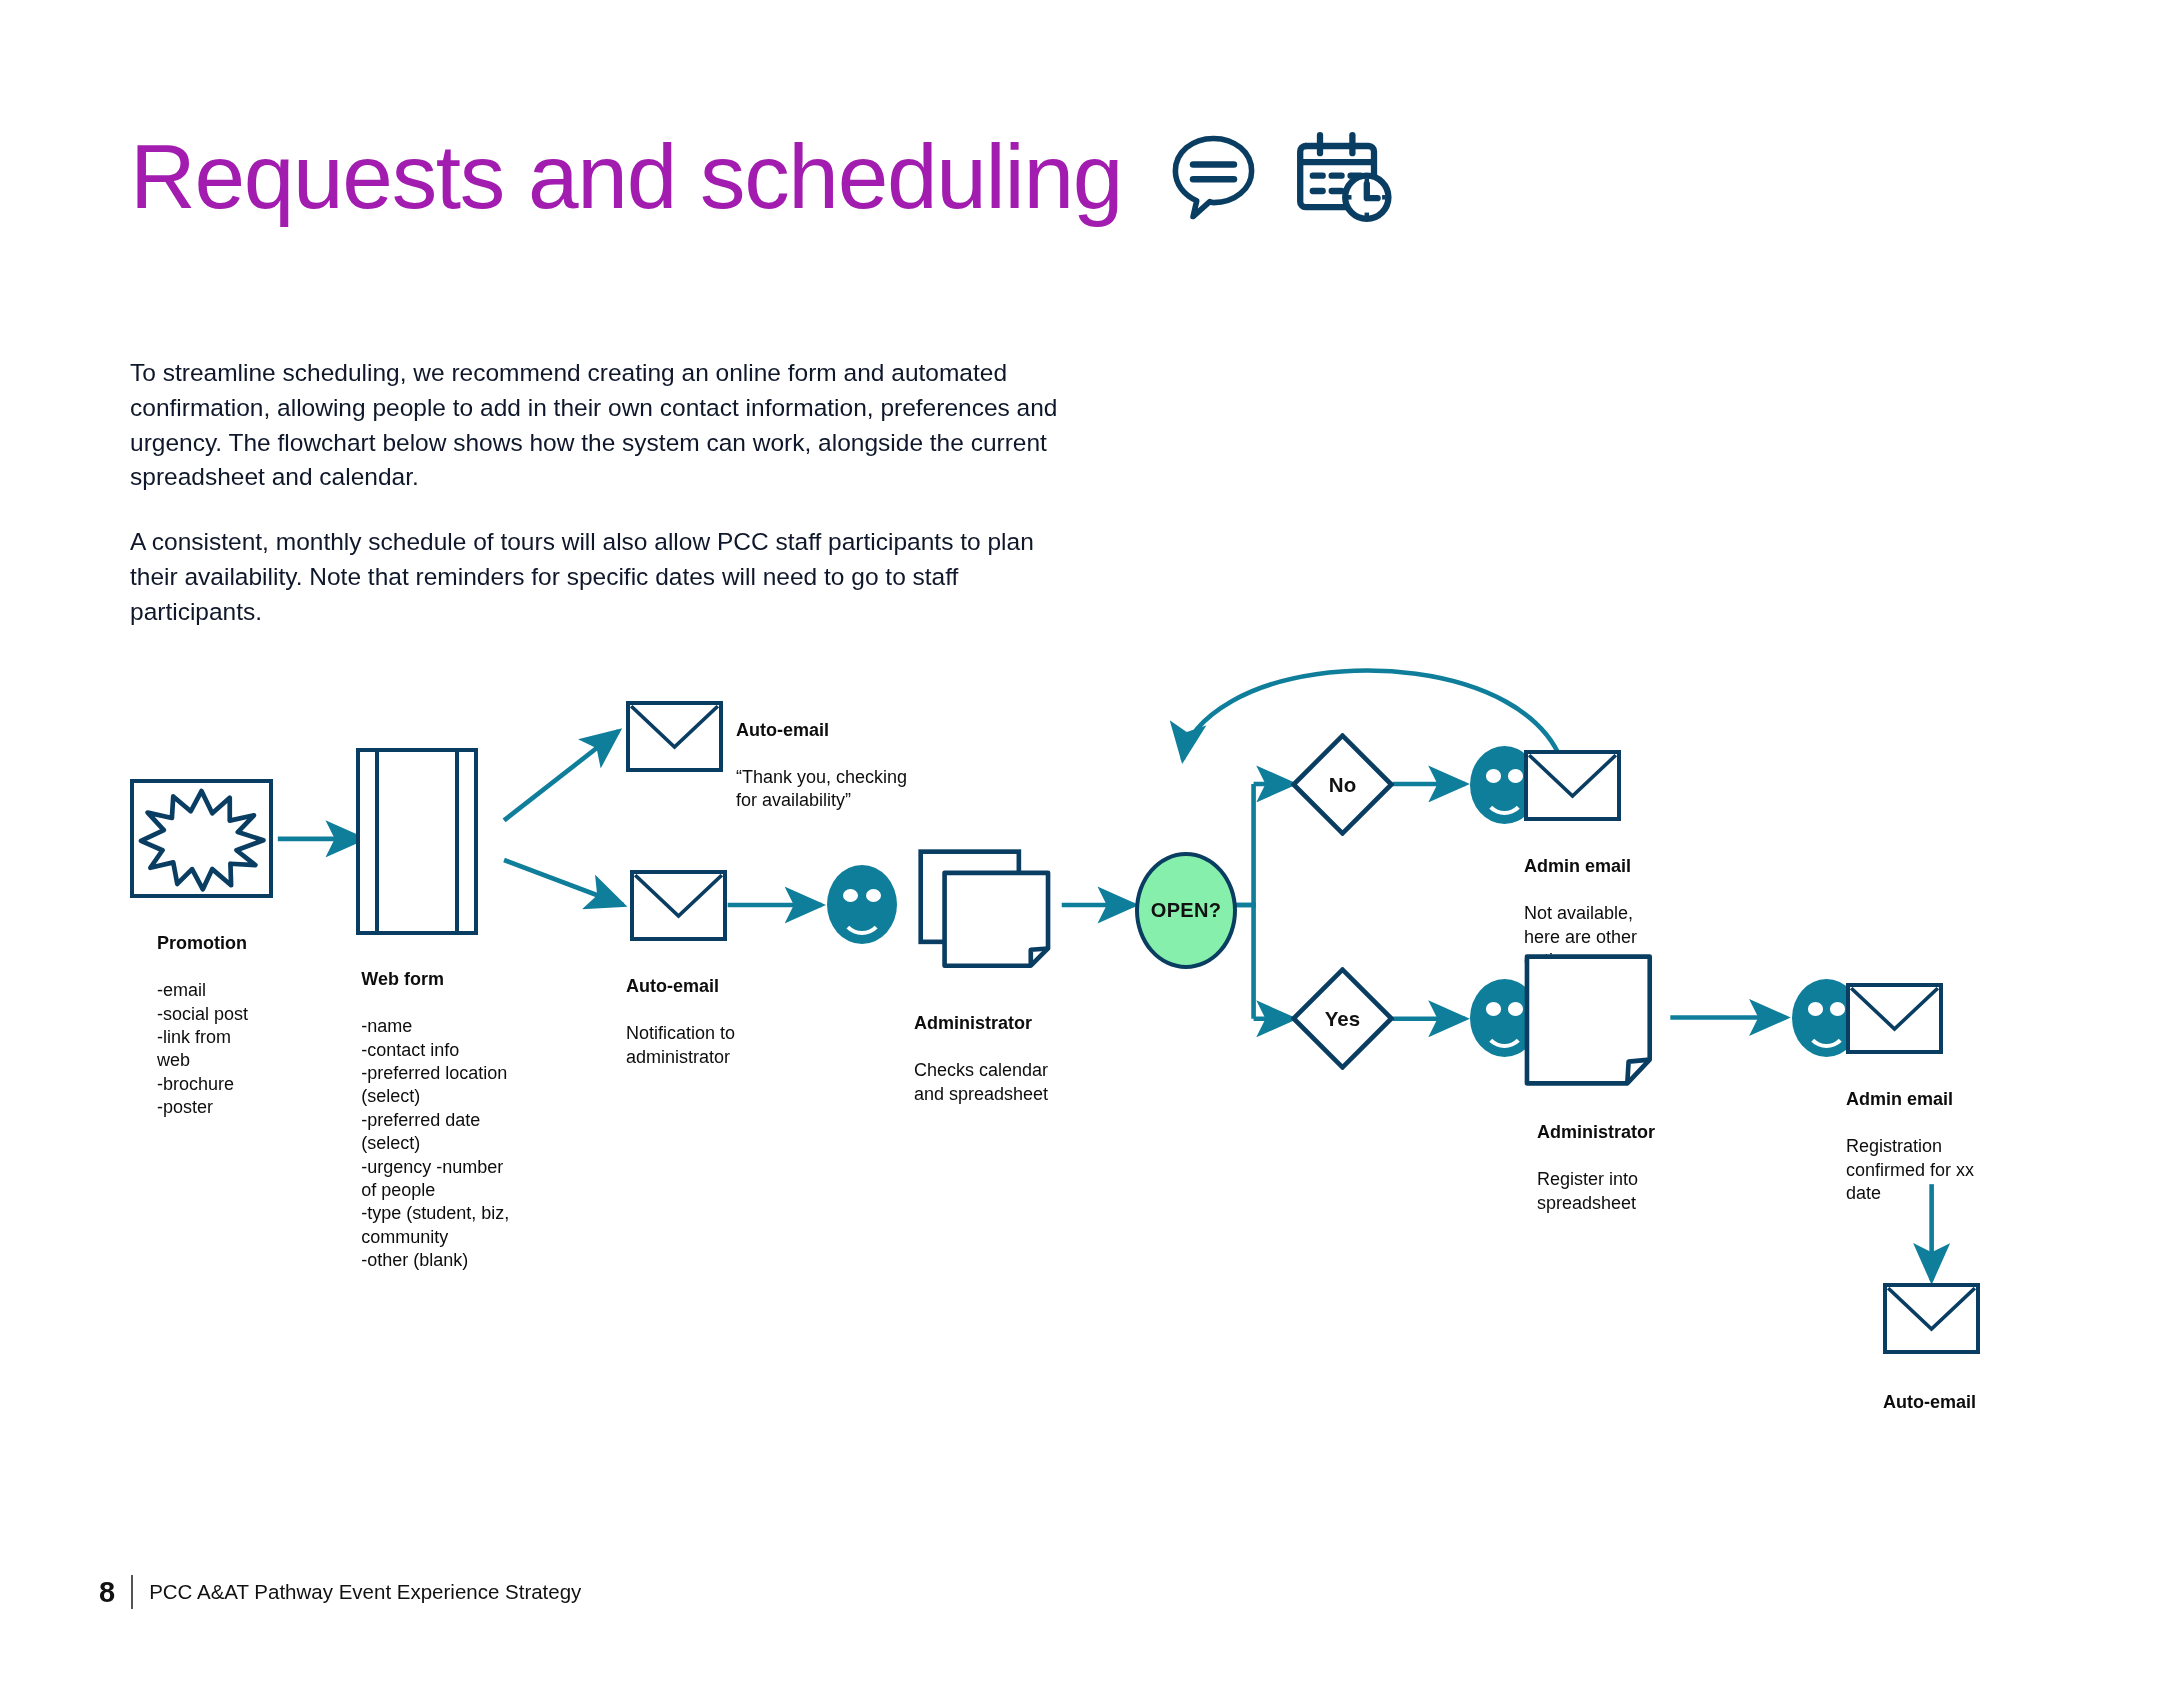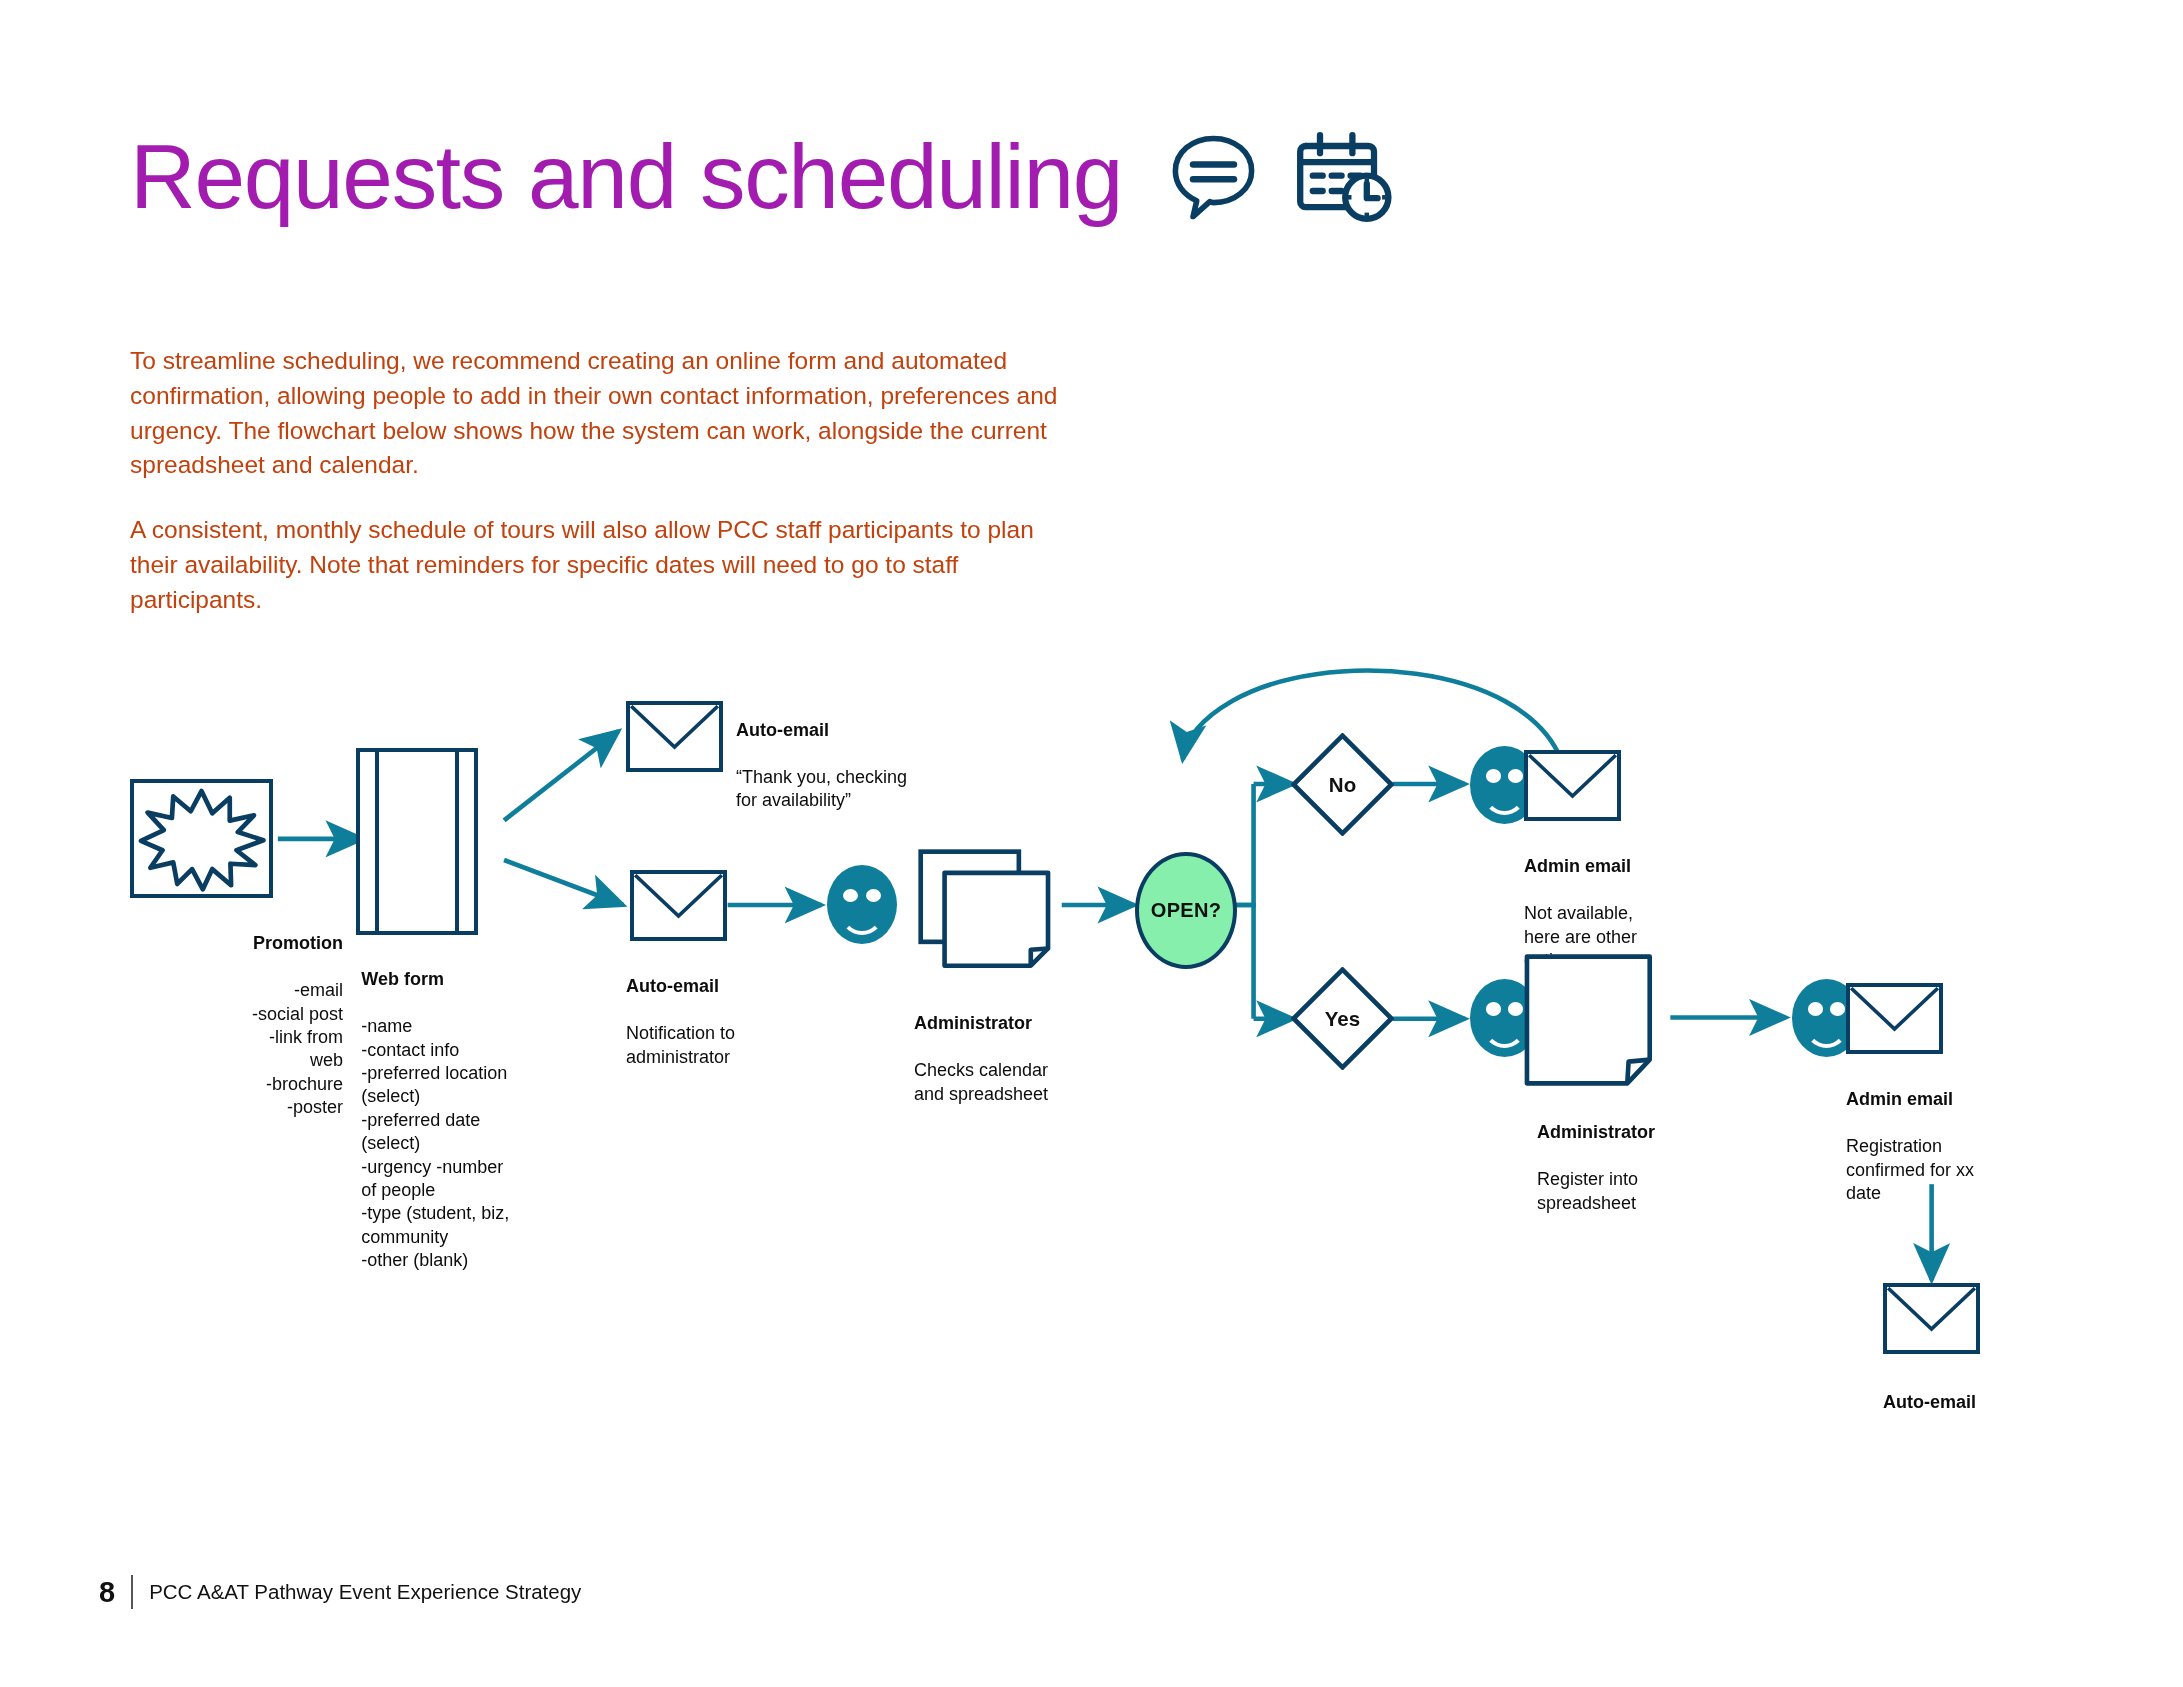--- a/index.html
+++ b/index.html
@@ -15,21 +15,21 @@
   .header{position:absolute;left:130px;top:123px;display:flex;align-items:center;gap:30px;}
   .title{
     font-size:91px;line-height:1;font-weight:400;color:#a21caf;
     letter-spacing:-1.3px;white-space:nowrap;
   }
   .header-icons{display:flex;align-items:center;gap:33px;margin-left:14.6px;margin-top:5.3px;}
 
   
   .intro{position:absolute;left:130px;top:344px;width:946px;}
   .intro p{
-    margin:0 0 30px 0;font-size:24.5px;line-height:1.42;color:#c2410c;
+    margin:12px 0 30px 0;font-size:24.5px;line-height:1.42;color:#0f172a;
   }
 
   
   .flow{position:absolute;left:0;top:0;width:2183px;height:1687px;pointer-events:none;}
   .node{position:absolute;}
   .caption{position:absolute;font-size:18px;line-height:1.30;color:#0d0d0d;white-space:pre-line;}
   .cap-title{font-weight:700;display:block;}
 
   
   .env{box-sizing:border-box;border:4px solid #0A3D62;background:#fff;position:relative;}
@@ -134,21 +134,21 @@
   </svg>
 
   <div class="flow" style="pointer-events:auto">
 
     <div class="node" style="left:130px;top:779px;">
       <div style="width:143px;height:119px;box-sizing:border-box;border:4px solid #0A3D62;background:#fff;">
         <svg width="135" height="111" viewBox="0 0 200 165">
           <polygon points="100,12 116,45 142,22 142,56 178,48 154,73 192,85 152,100 180,122 143,120 144,152 116,128 102,158 86,128 64,150 58,118 24,126 42,100 10,86 44,70 20,44 56,52 58,20 84,42" fill="#fff" stroke="#0A3D62" stroke-width="7" stroke-linejoin="round"></polygon>
         </svg>
       </div>
-      <div class="caption" style="left:15px;top:130px;width:198px;text-align:right;">
+      <div class="caption" style="left:27px;top:130px;width:198px;">
         <span class="cap-title">Promotion</span>
         <span>-email
 -social post
 -link from
 web
 -brochure
 -poster</span>
       </div>
     </div>
 

